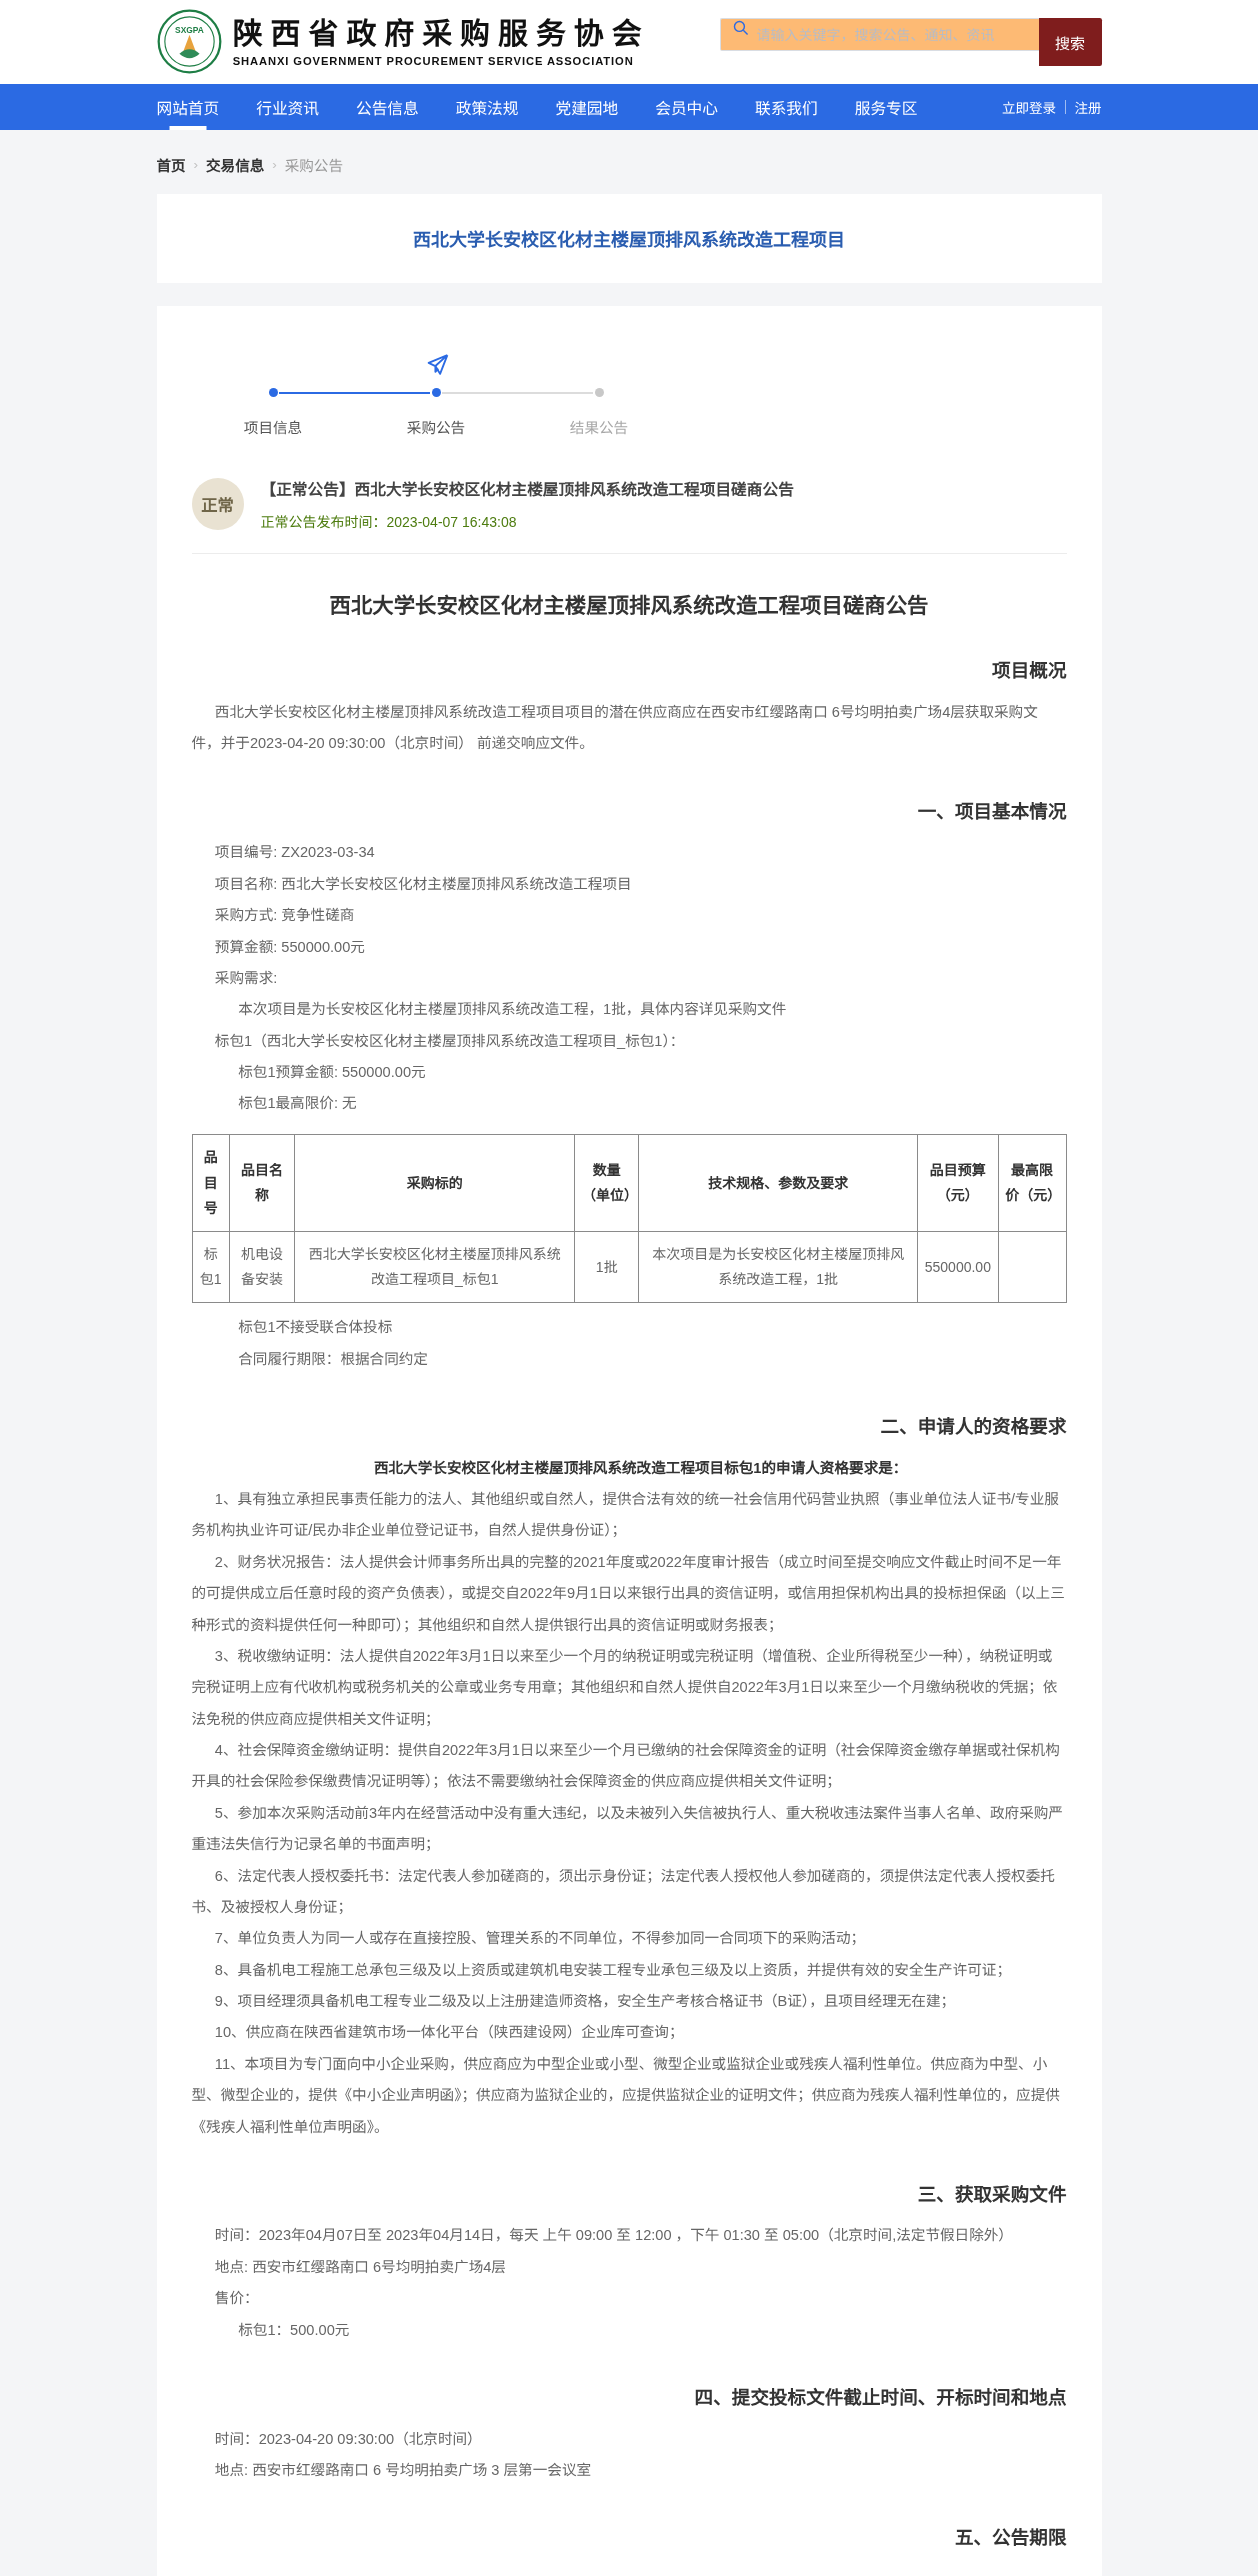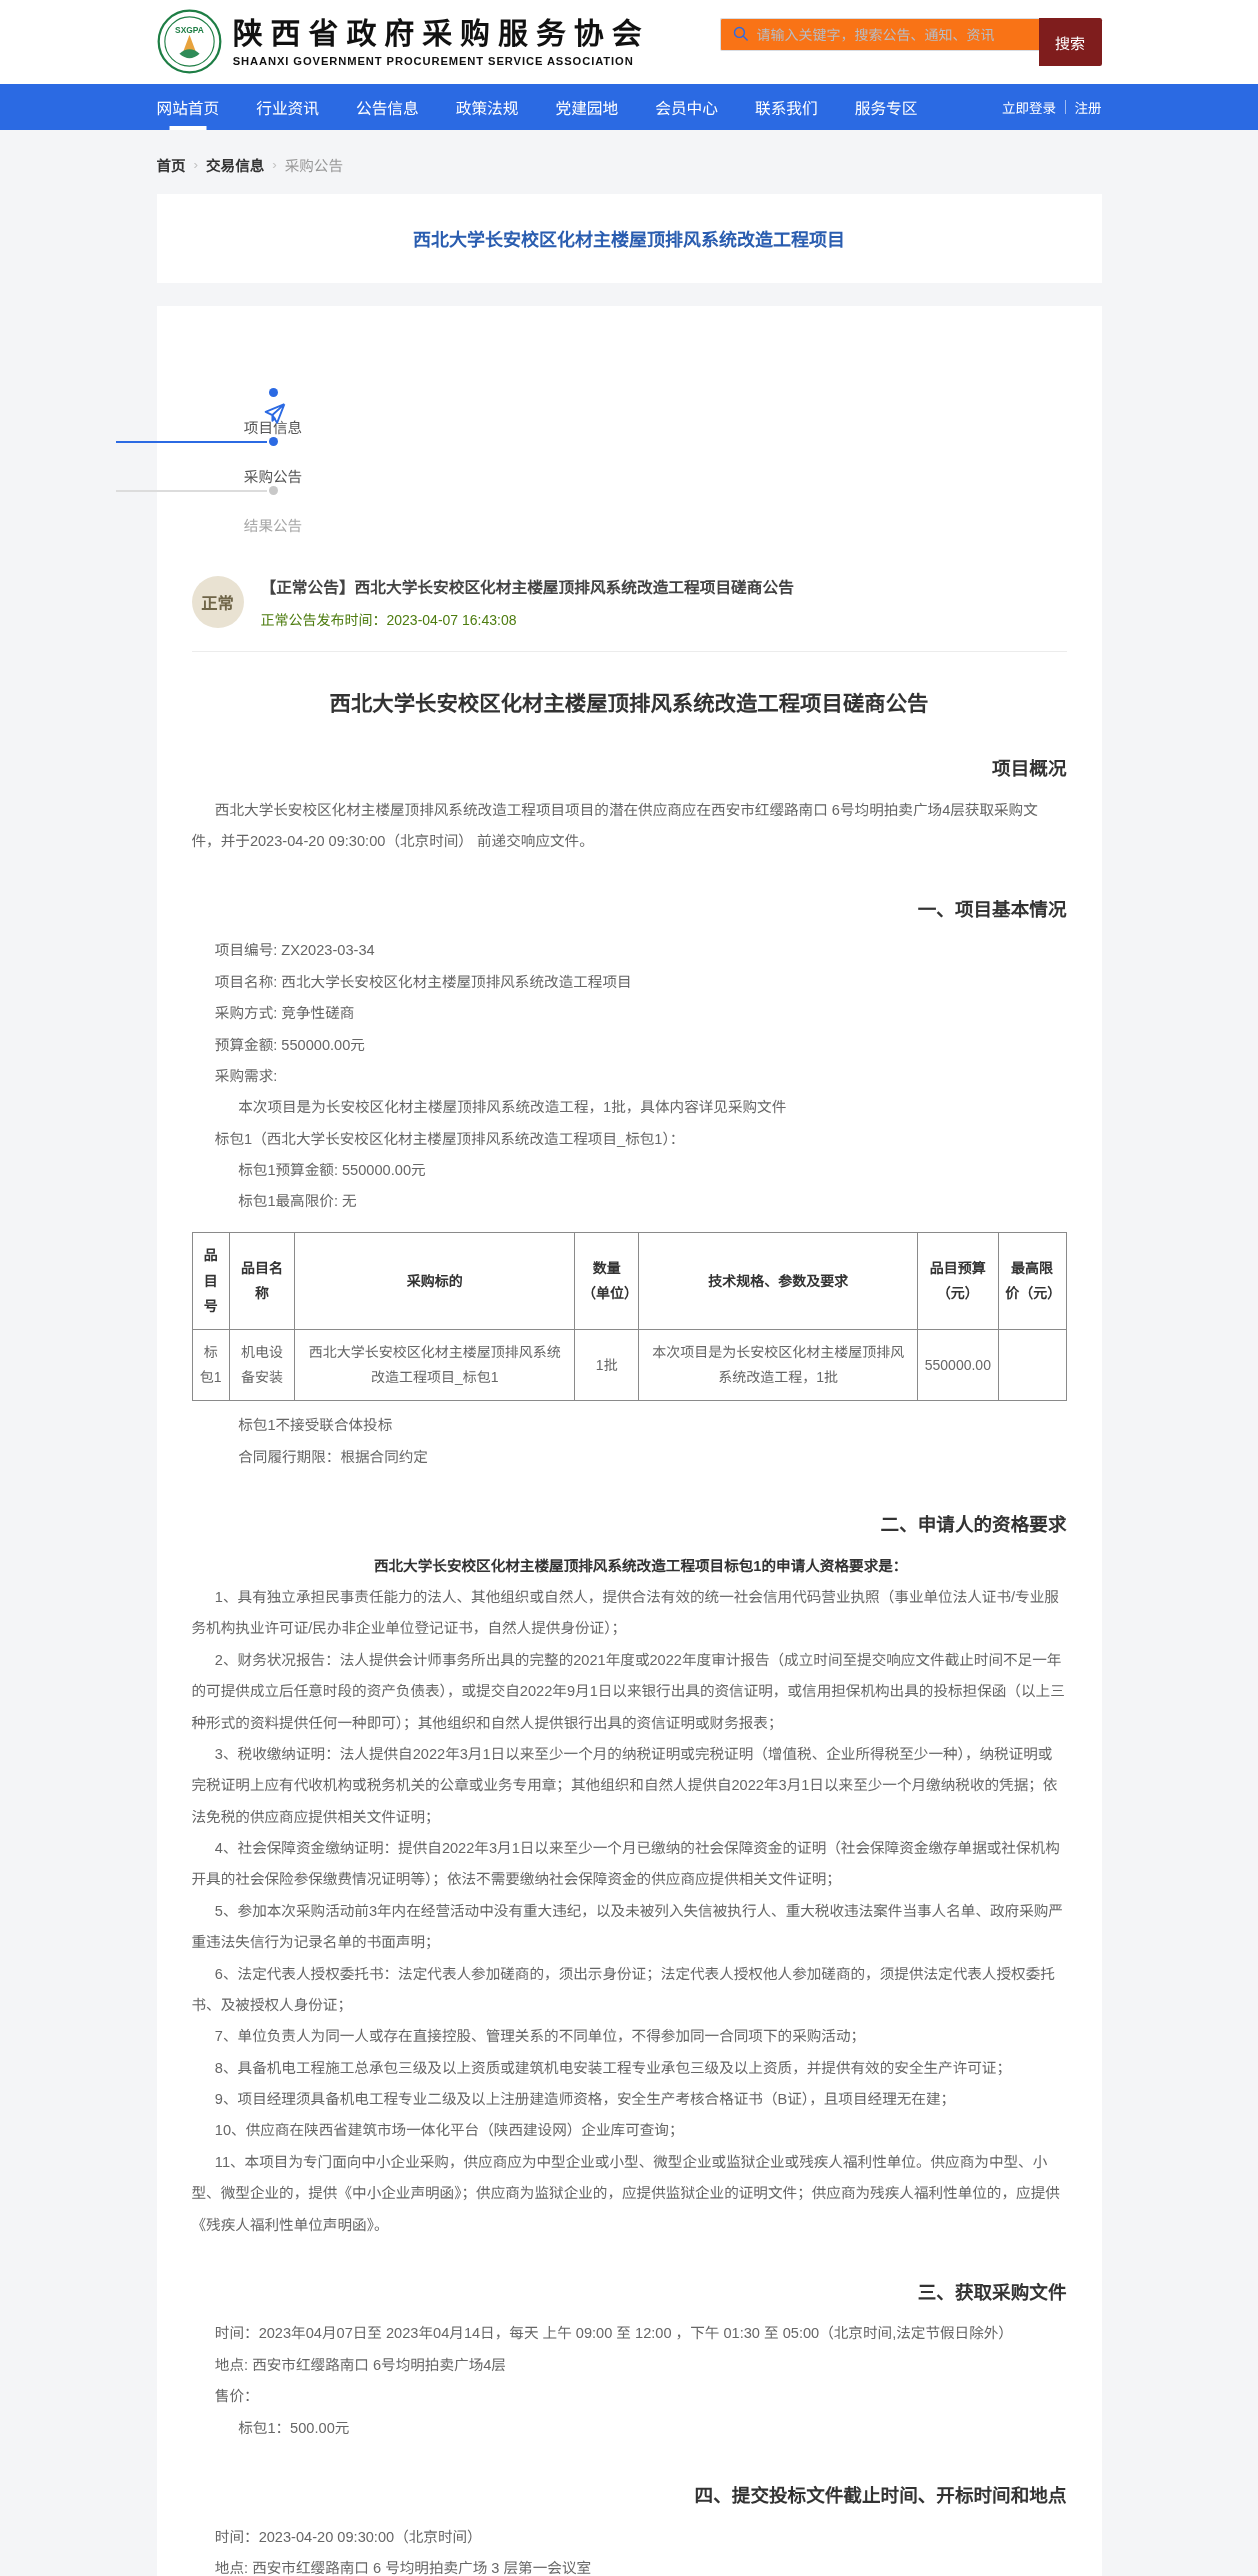--- a/index.html
+++ b/index.html
@@ -14,23 +14,23 @@
   .site-header { background:#fff; height:84px; display:flex; align-items:center; }
   .site-header .container { display:flex; align-items:center; justify-content:space-between; }
   .logo-wrap { display:flex; align-items:center; gap:11.2px; }
   .logo-text-cn {
     font-family:"DejaVu Serif","Liberation Serif",serif;
     font-size:30px; font-weight:700; color:#111; letter-spacing:7.9px; line-height:1.1;
   }
   .logo-text-en { font-size:11.2px; font-weight:700; color:#111; letter-spacing:0.9px; margin-top:4.5px; }
   .search-wrap { display:flex; align-items:stretch; }
   .search-box {
-    display:flex; align-items:center; gap:7.9px; width:319px; height:33px;
+    display:flex; gap:7.9px; width:319px; height:33px;
     border:0.6px solid #d9dde3; border-right:none; border-radius:2.2px 0 0 2.2px;
-    background:#f97316; padding:0 11.2px;
+    background:#fdba74; padding:0 11.2px;
   }
   .search-box input {
     border:none; outline:none; flex:1; font-size:14px; color:#333;
     font-family:inherit; background:transparent;
   }
   .search-box input::placeholder { color:#b8bcc4; }
   .search-btn {
     width:63px; height:48px; background:#7f1d1d; color:#fff; font-size:15px;
     border:none; border-radius:0 2.2px 2.2px 0; cursor:pointer; font-family:inherit;
   }
@@ -53,21 +53,21 @@
   .crumbs .arrow { color:#c2c2c2; font-size:13.5px; }
 
   
   .title-card { background:#fff; margin-top:15.7px; padding:31.5px 22.5px; text-align:center; }
   .title-card h2 { font-size:18px; color:#2a5db0; font-weight:700; }
 
   
   .main-card { background:#fff; margin-top:23.6px; padding:31px 35px 45px; }
 
   
-  .stepper { display:flex; justify-content:flex-start; padding:51px 0 22.5px;flex-direction:column; }
+  .stepper { display:flex; justify-content:flex-start; padding:51px 0 22.5px; }
   .step { width:163px; text-align:center; position:relative; }
   .step .dot {
     width:9px; height:9px; border-radius:50%; margin:0 auto; position:relative; z-index:2;
   }
   .step.done .dot, .step.active .dot { background:#2b6ae3; }
   .step.pending .dot { background:#c8c8c8; }
   .step .bar { position:absolute; top:3.4px; left:calc(-50% + 5.6px); width:calc(100% - 11.2px); height:2.8px; z-index:1; }
   .step .bar.blue { background:#2b6ae3; }
   .step .bar.gray { background:#dcdcdc; }
   .step .lbl { margin-top:19px; font-size:14.6px; color:#555; }

